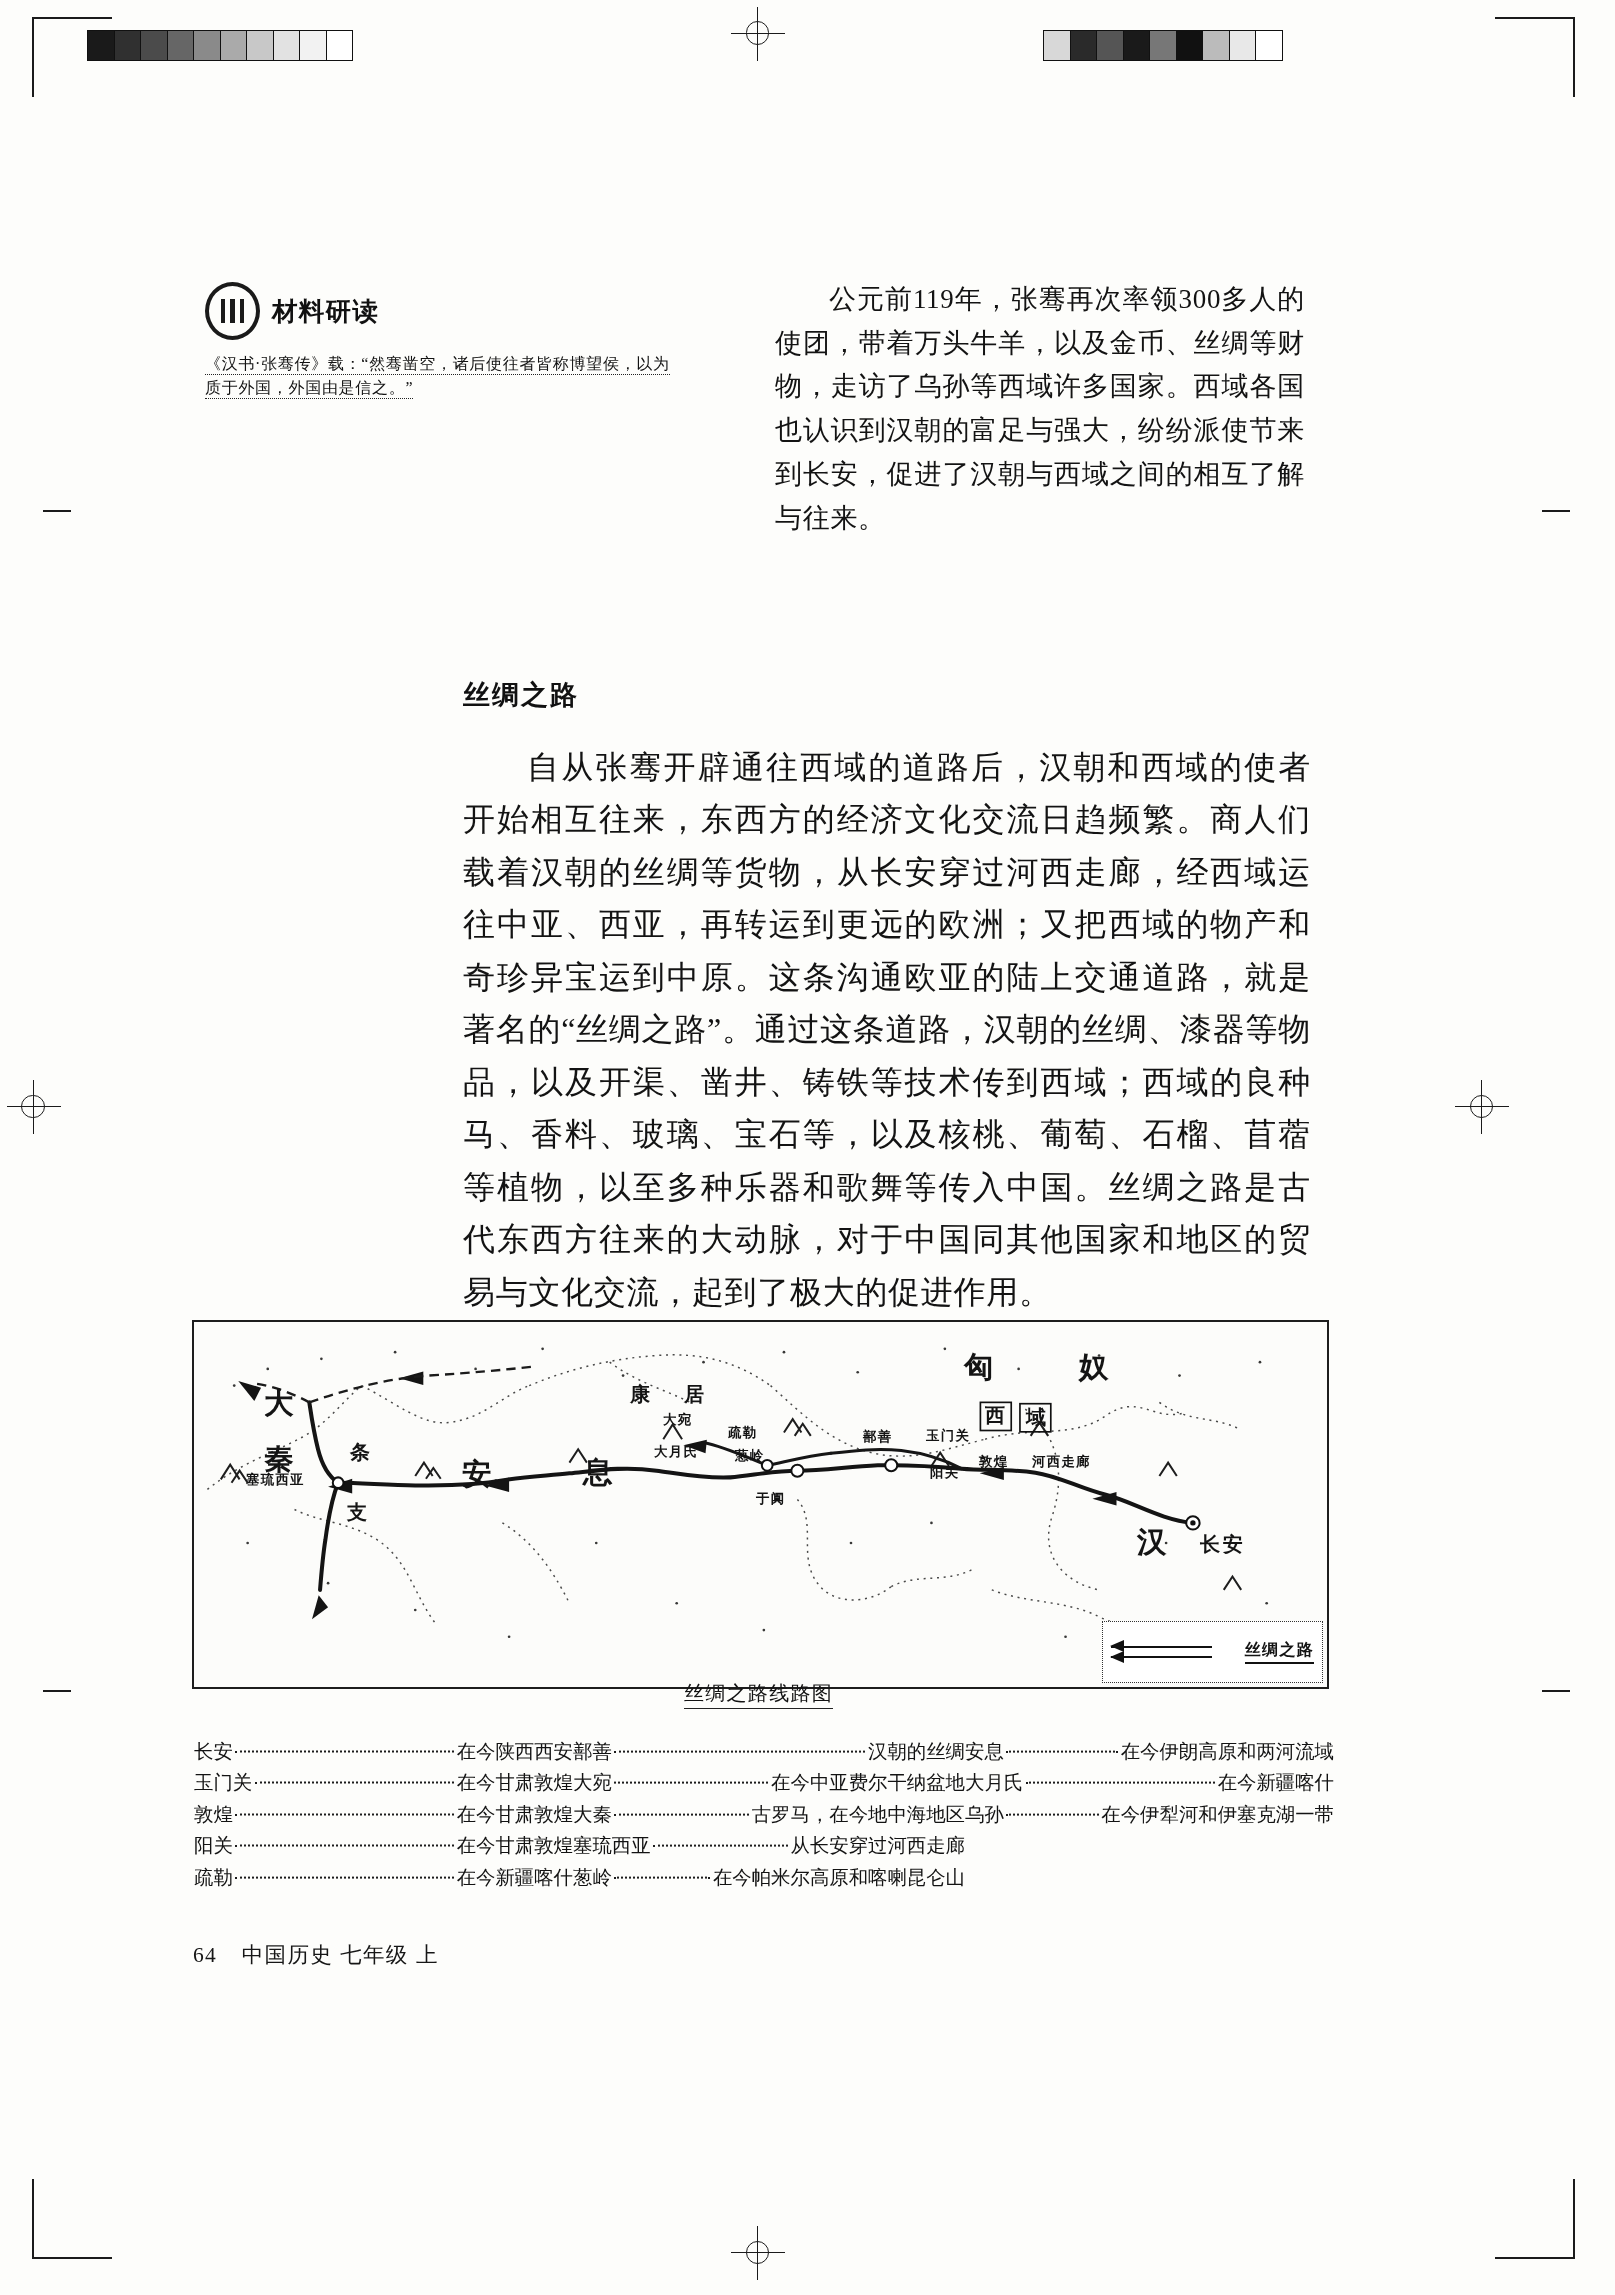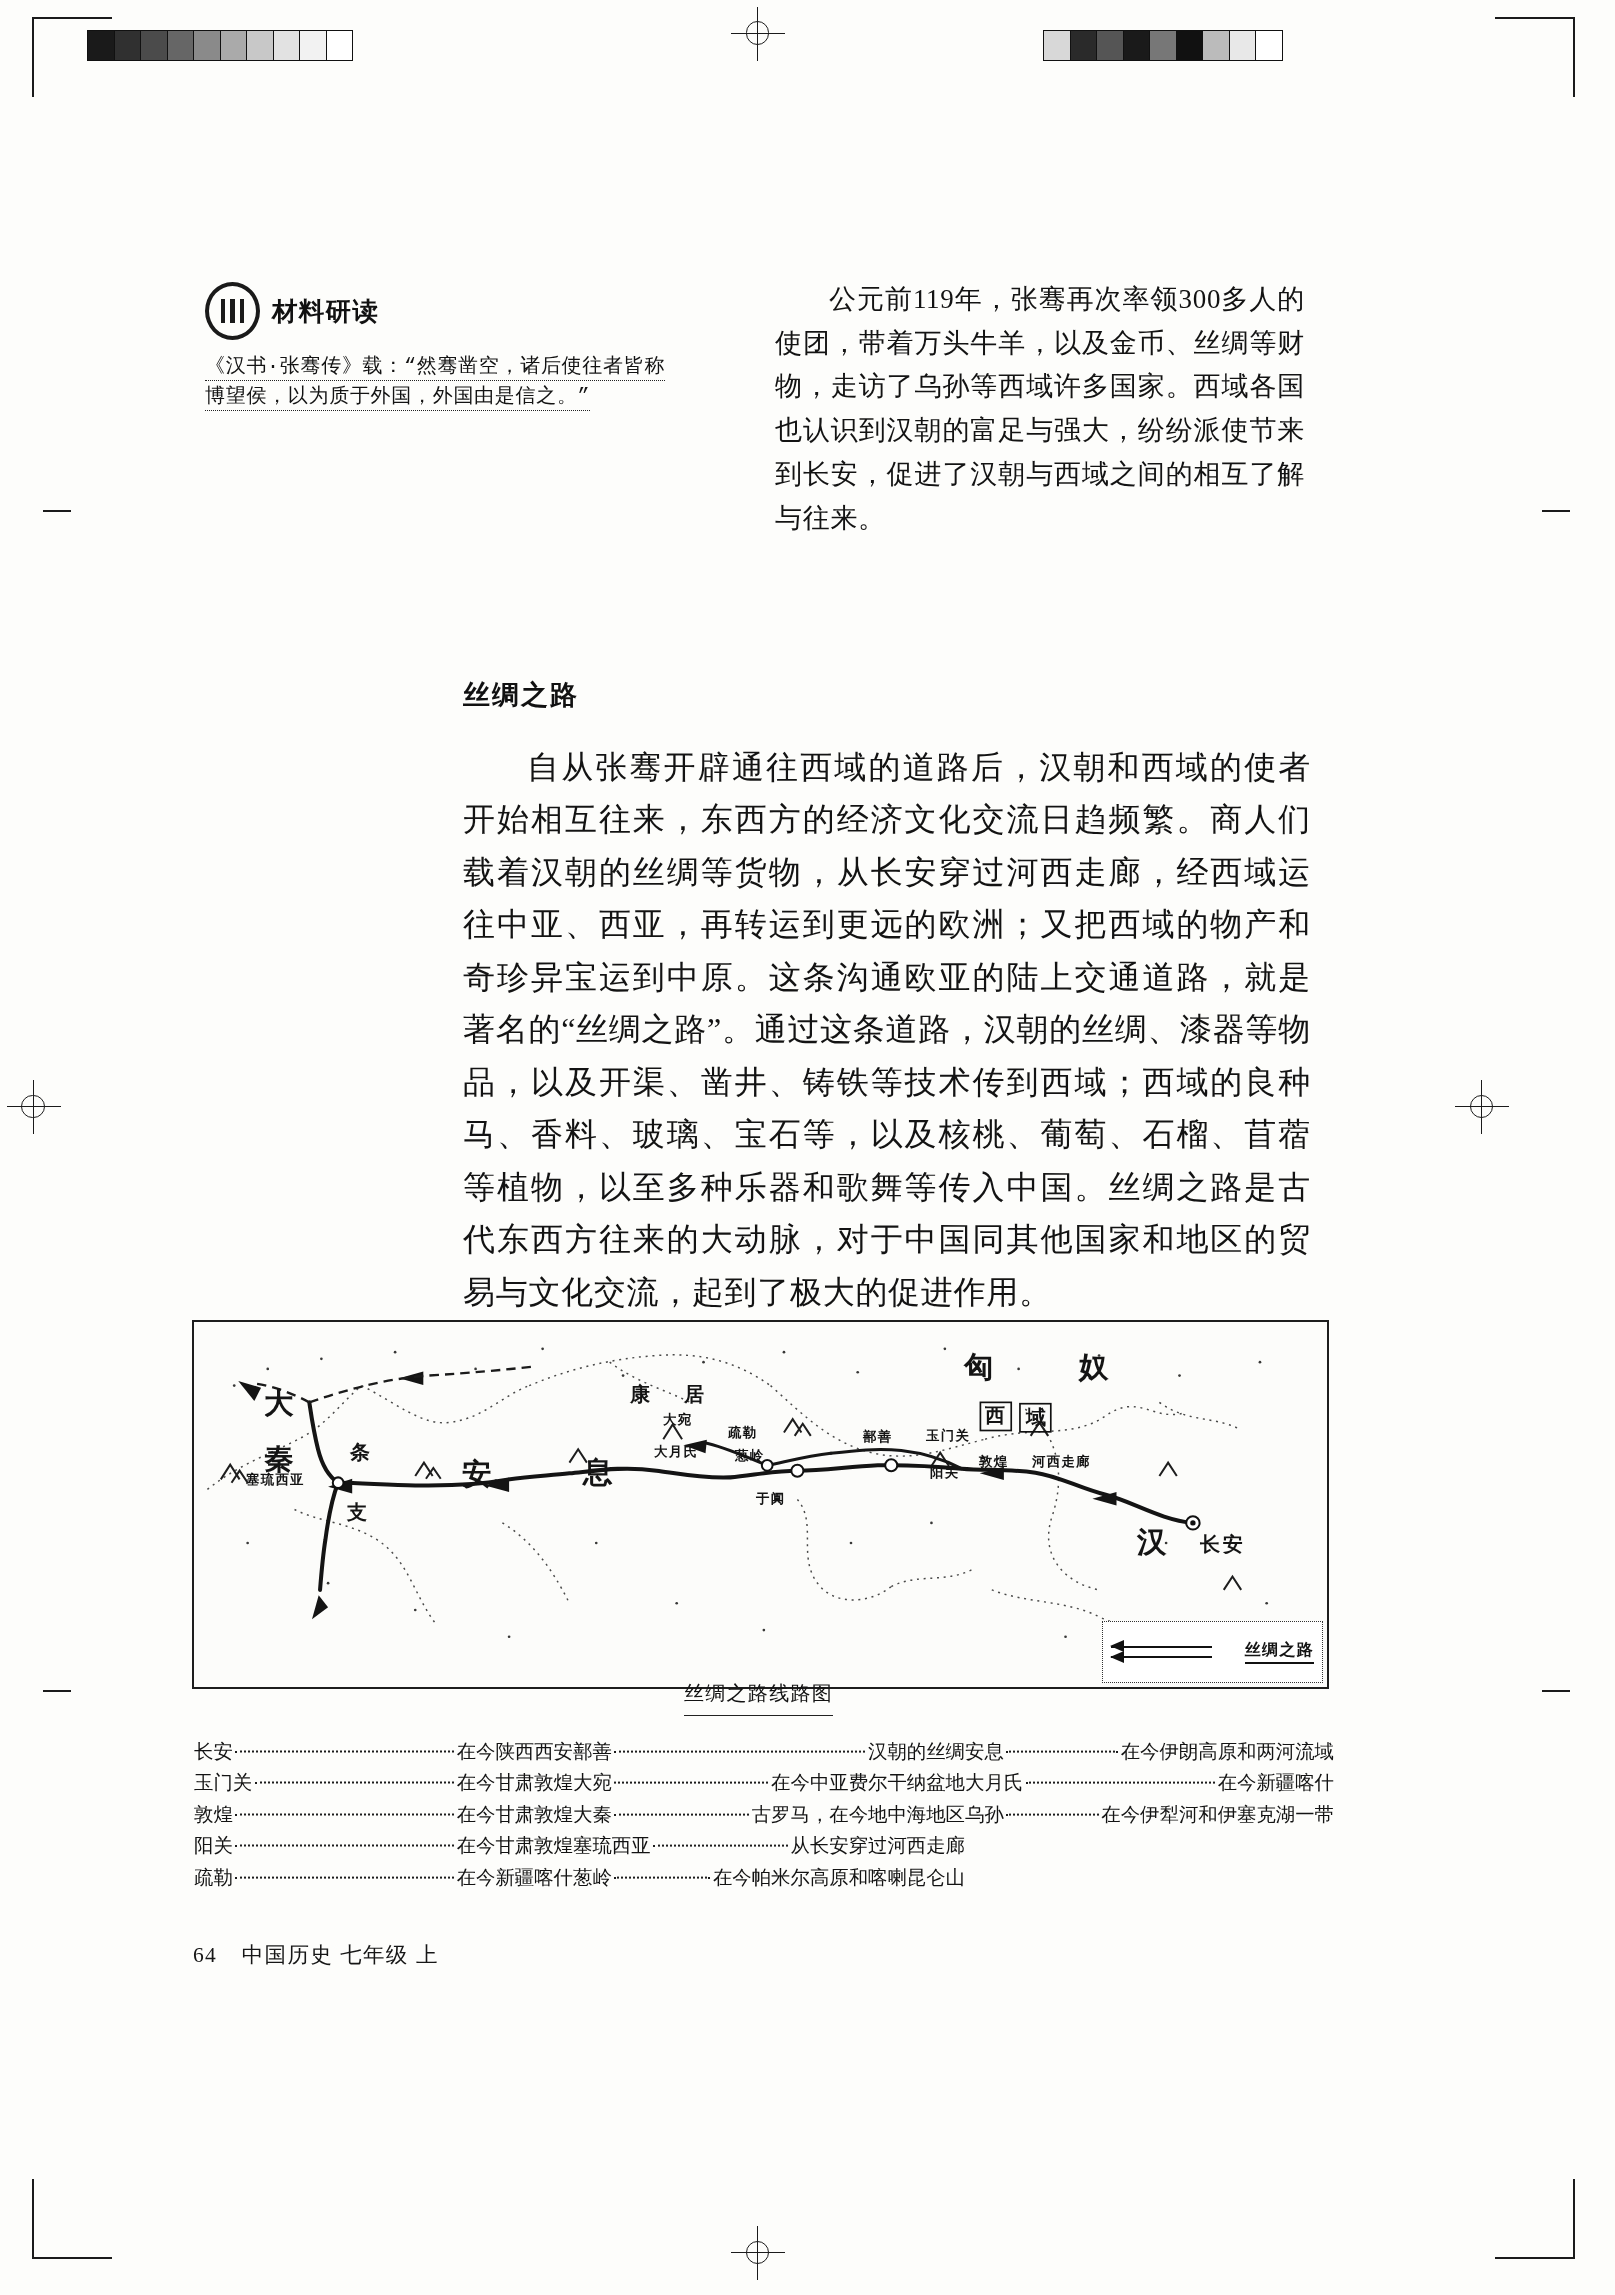--- a/index.html
+++ b/index.html
@@ -29,22 +29,22 @@
   .content{position:absolute;left:0;top:0;width:1615px;height:1936px;}
 
   
   .mat-box{position:absolute;left:205px;top:282px;width:469px;}
   .mat-head{display:flex;align-items:center;gap:12px;margin-bottom:12px;}
   .seal{width:47px;height:50px;border:4px solid #1a1a1a;border-radius:50%;
         display:flex;align-items:center;justify-content:center;gap:4.7px;flex:0 0 auto;}
   .seal b{display:block;width:4.7px;height:24px;background:#1a1a1a;}
   .mat-title{font-family:"Liberation Sans","DejaVu Sans",sans-serif;
              font-weight:bold;font-size:25.5px;letter-spacing:1.3px;color:#111;}
-  .quote{font-size:20px;line-height:1.52;text-indent:0;letter-spacing:0.7px;
-         border-bottom:0;font-family:Liberation Mono, monospace;}
+  .quote{font-size:16px;line-height:1.52;text-indent:0;letter-spacing:0.7px;
+         border-bottom:0;font-family:Liberation Serif, serif;}
   .quote .ul{border-bottom:1.3px dotted #222;padding-bottom:2px;}
   .ask{font-size:24px;line-height:1.55;margin-top:23px;text-indent:2em;letter-spacing:0.7px;}
 
   
   .rcol{position:absolute;left:775px;top:278px;width:530px;
         font-size:27px;line-height:1.62;text-align:justify;text-indent:2em;letter-spacing:0.7px;}
 
   
   .sec-h{position:absolute;left:463px;top:677px;
         font-family:"Liberation Sans","DejaVu Sans",sans-serif;
@@ -71,21 +71,21 @@
   .legend .arr:before{content:"";position:absolute;left:-1.3px;top:-7.4px;
         border-top:6px solid transparent;border-bottom:6px solid transparent;
         border-right:14.8px solid #111;}
   .legend .ltxt{font-family:"Liberation Sans","DejaVu Sans",sans-serif;
         font-size:16px;font-weight:bold;letter-spacing:1.3px;
         border-bottom:2px solid #111;padding-bottom:1.3px;}
 
   .fig-cap{position:absolute;left:192px;top:1680px;width:1133px;text-align:center;
            font-size:20px;letter-spacing:1.3px;
            font-family:"Liberation Serif","DejaVu Serif",serif;}
-  .fig-cap span{border-bottom:1.3px solid #222;padding-bottom:11px;}
+  .fig-cap span{border-bottom:1.3px solid #222;padding-bottom:4px;}
 
   
   .gloss{position:absolute;left:194px;top:1736px;width:1140px;
          display:flex;gap:0;}
   .gcol{font-size:19.4px;line-height:1.62;letter-spacing:0px;}
   .gcol:nth-child(1){width:379px;}
   .gcol:nth-child(2){width:392px;}
   .gcol:nth-child(3){width:369px;}
   .grow{display:flex;align-items:baseline;white-space:nowrap;}
   .gname{flex:0 0 auto;}

